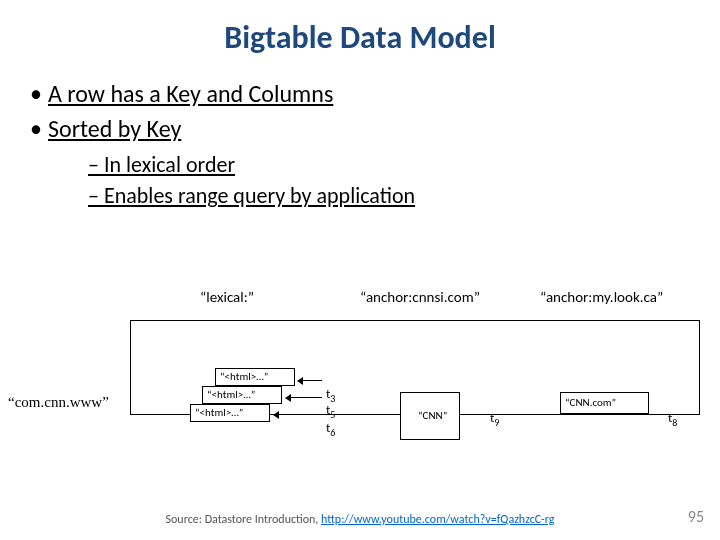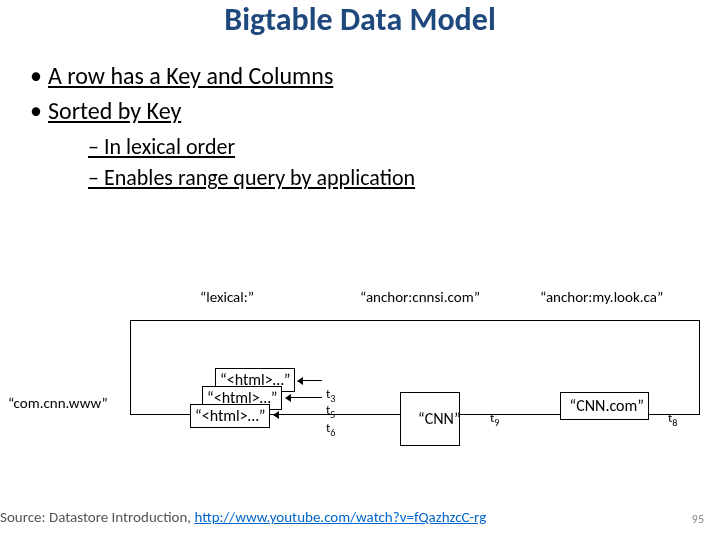--- a/index.html
+++ b/index.html
@@ -8,20 +8,21 @@
     font-family: Calibri, Arial, sans-serif;
     background: #fff;
     position: relative;
     color: #000;
   }
   .title {
     text-align: center;
     font-size: 32px;
     font-weight: bold;
     color: #1f497d;
+    padding-top: 18px;
   }
   .bullets {
     margin: 22px 0 0 30px;
     font-size: 24px;
     text-decoration: underline;
   }
   .bullets .b1 { margin-bottom: 6px; }
   .bullets .dot { display: inline-block; width: 18px; }
   .sub {
     margin: 8px 0 0 58px;
@@ -40,26 +41,27 @@
   .diagram-box {
     position: absolute;
     left: 130px; top: 320px;
     width: 570px; height: 95px;
     border: 1px solid #000;
   }
   .row-key {
     position: absolute;
     left: 8px; top: 394px;
     font-size: 15px;
+    font-family: Liberation Serif, serif;
   }
   .cell {
     position: absolute;
     border: 1px solid #000;
-    font-size: 16px;
-    text-align: right;
+    font-size: 11px;
+    text-align: left;
     background: #fff;
     line-height: 1.1;
     padding: 2px 4px;
   }
   .c1a { left: 215px; top: 368px; width: 80px; }
   .c1b { left: 202px; top: 386px; width: 80px; }
   .c1c { left: 190px; top: 404px; width: 80px; }
   .c2  { left: 400px; top: 392px; width: 60px; padding: 17px; }
   .c3  { left: 560px; top: 392px; width: 89px; padding: 4px; }
   .tlabel { position: absolute; font-size: 13px; margin-top: 12px; }
@@ -79,28 +81,29 @@
     border-right: 6px solid #000;
     border-top: 4px solid transparent;
     border-bottom: 4px solid transparent;
   }
   .a1 { left: 302px; top: 380px; width: 20px; }
   .a2 { left: 290px; top: 397px; width: 32px; }
   .a3 { left: 278px; top: 414px; width: 44px; }
   .footer {
     position: absolute;
     bottom: 14px; left: 0; width: 720px;
-    font-size: 15px;
+    text-align: center;
+    font-size: 12px;
     color: #555;
   }
   .footer a { color: #0066cc; text-decoration: underline; }
   .pagenum {
     position: absolute;
     right: 16px; bottom: 14px;
-    font-size: 12px; color: #888;
+    font-size: 16px; color: #888;
   }
 </style>
 </head>
 <body>
 
 <div class="title">Bigtable Data Model</div>
 
 <div class="bullets">
   <div class="b1"><span class="dot">•</span><span>A row has a Key and Columns</span></div>
   <div class="b1"><span class="dot">•</span><span>Sorted by Key</span></div>

